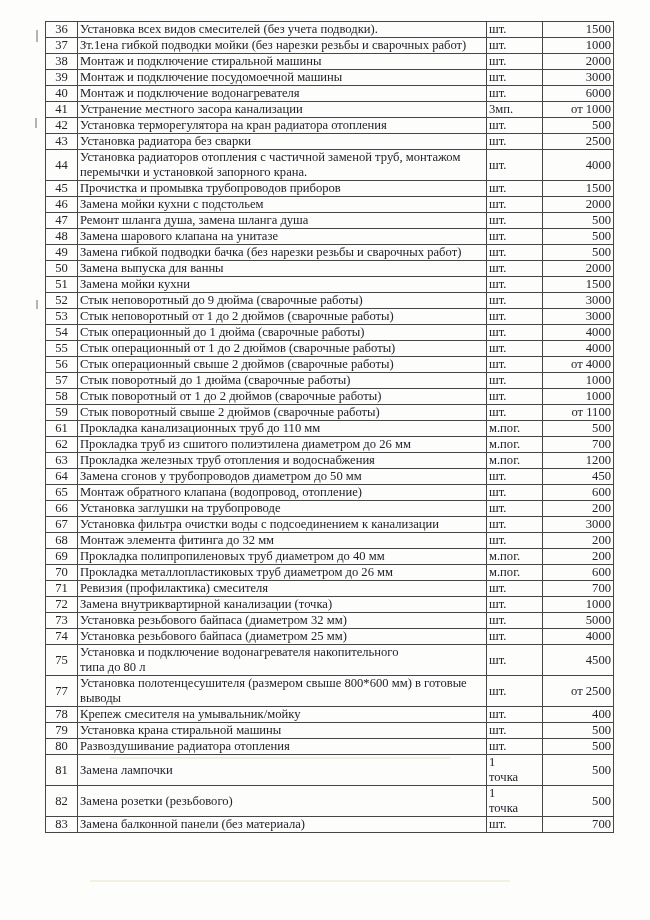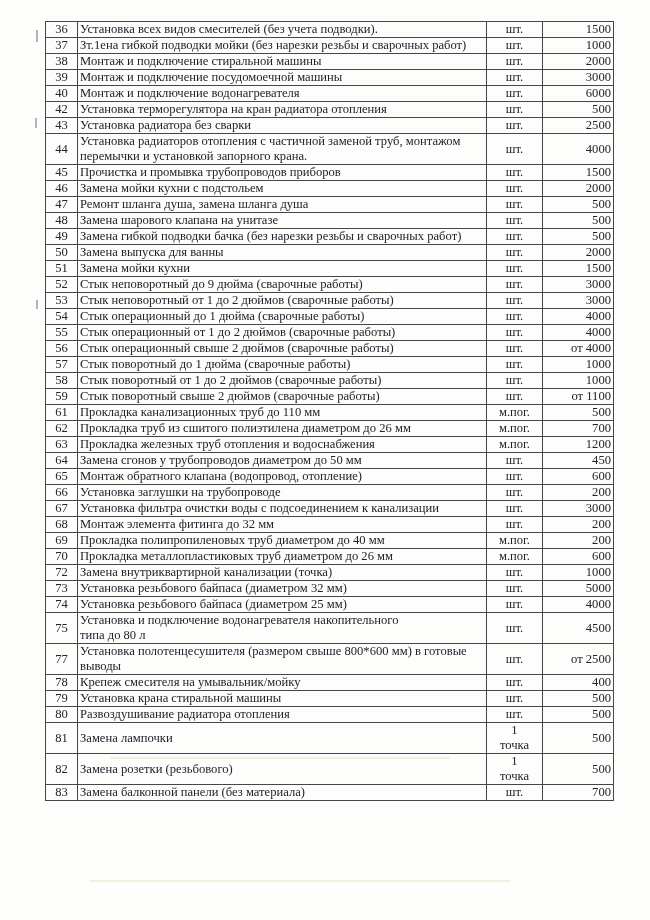--- a/index.html
+++ b/index.html
@@ -30,21 +30,21 @@
     border: 1px solid #45454a;
     font-size: 12.6px;
     line-height: 15px;
     padding: 0 2px;
     vertical-align: middle;
     overflow: hidden;
     white-space: nowrap;
   }
   td.c-num   { text-align: center; }
   td.c-desc  { text-align: left; padding-left: 4px; }
-  td.c-unit  { text-align: center; }
+  td.c-unit  { text-align: left; }
   td.c-price { text-align: right; }
   
   .scan-mark {
     position: absolute;
     background: #5a5a60;
     opacity: 0.45;
   }
   .scan-streak {
     position: absolute;
     background: #c9b560;
@@ -88,20 +88,26 @@
           <td class="c-unit">шт.</td>
           <td class="c-price">3000</td>
         </tr>
         <tr>
           <td class="c-num">40</td>
           <td class="c-desc">Монтаж и подключение водонагревателя</td>
           <td class="c-unit">шт.</td>
           <td class="c-price">6000</td>
         </tr>
         <tr>
+          <td class="c-num">41</td>
+          <td class="c-desc">Устранение местного засора канализации</td>
+          <td class="c-unit">3мп.</td>
+          <td class="c-price">от 1000</td>
+        </tr>
+        <tr>
           <td class="c-num">42</td>
           <td class="c-desc">Установка терморегулятора на кран радиатора отопления</td>
           <td class="c-unit">шт.</td>
           <td class="c-price">500</td>
         </tr>
         <tr>
           <td class="c-num">43</td>
           <td class="c-desc">Установка радиатора без сварки</td>
           <td class="c-unit">шт.</td>
           <td class="c-price">2500</td>
@@ -255,20 +261,26 @@
           <td class="c-num">69</td>
           <td class="c-desc">Прокладка полипропиленовых труб диаметром до 40 мм</td>
           <td class="c-unit">м.пог.</td>
           <td class="c-price">200</td>
         </tr>
         <tr>
           <td class="c-num">70</td>
           <td class="c-desc">Прокладка металлопластиковых труб диаметром до 26 мм</td>
           <td class="c-unit">м.пог.</td>
           <td class="c-price">600</td>
+        </tr>
+        <tr>
+          <td class="c-num">71</td>
+          <td class="c-desc">Ревизия (профилактика) смесителя</td>
+          <td class="c-unit">шт.</td>
+          <td class="c-price">700</td>
         </tr>
         <tr>
           <td class="c-num">72</td>
           <td class="c-desc">Замена внутриквартирной канализации (точка)</td>
           <td class="c-unit">шт.</td>
           <td class="c-price">1000</td>
         </tr>
         <tr>
           <td class="c-num">73</td>
           <td class="c-desc">Установка резьбового байпаса (диаметром 32 мм)</td>

